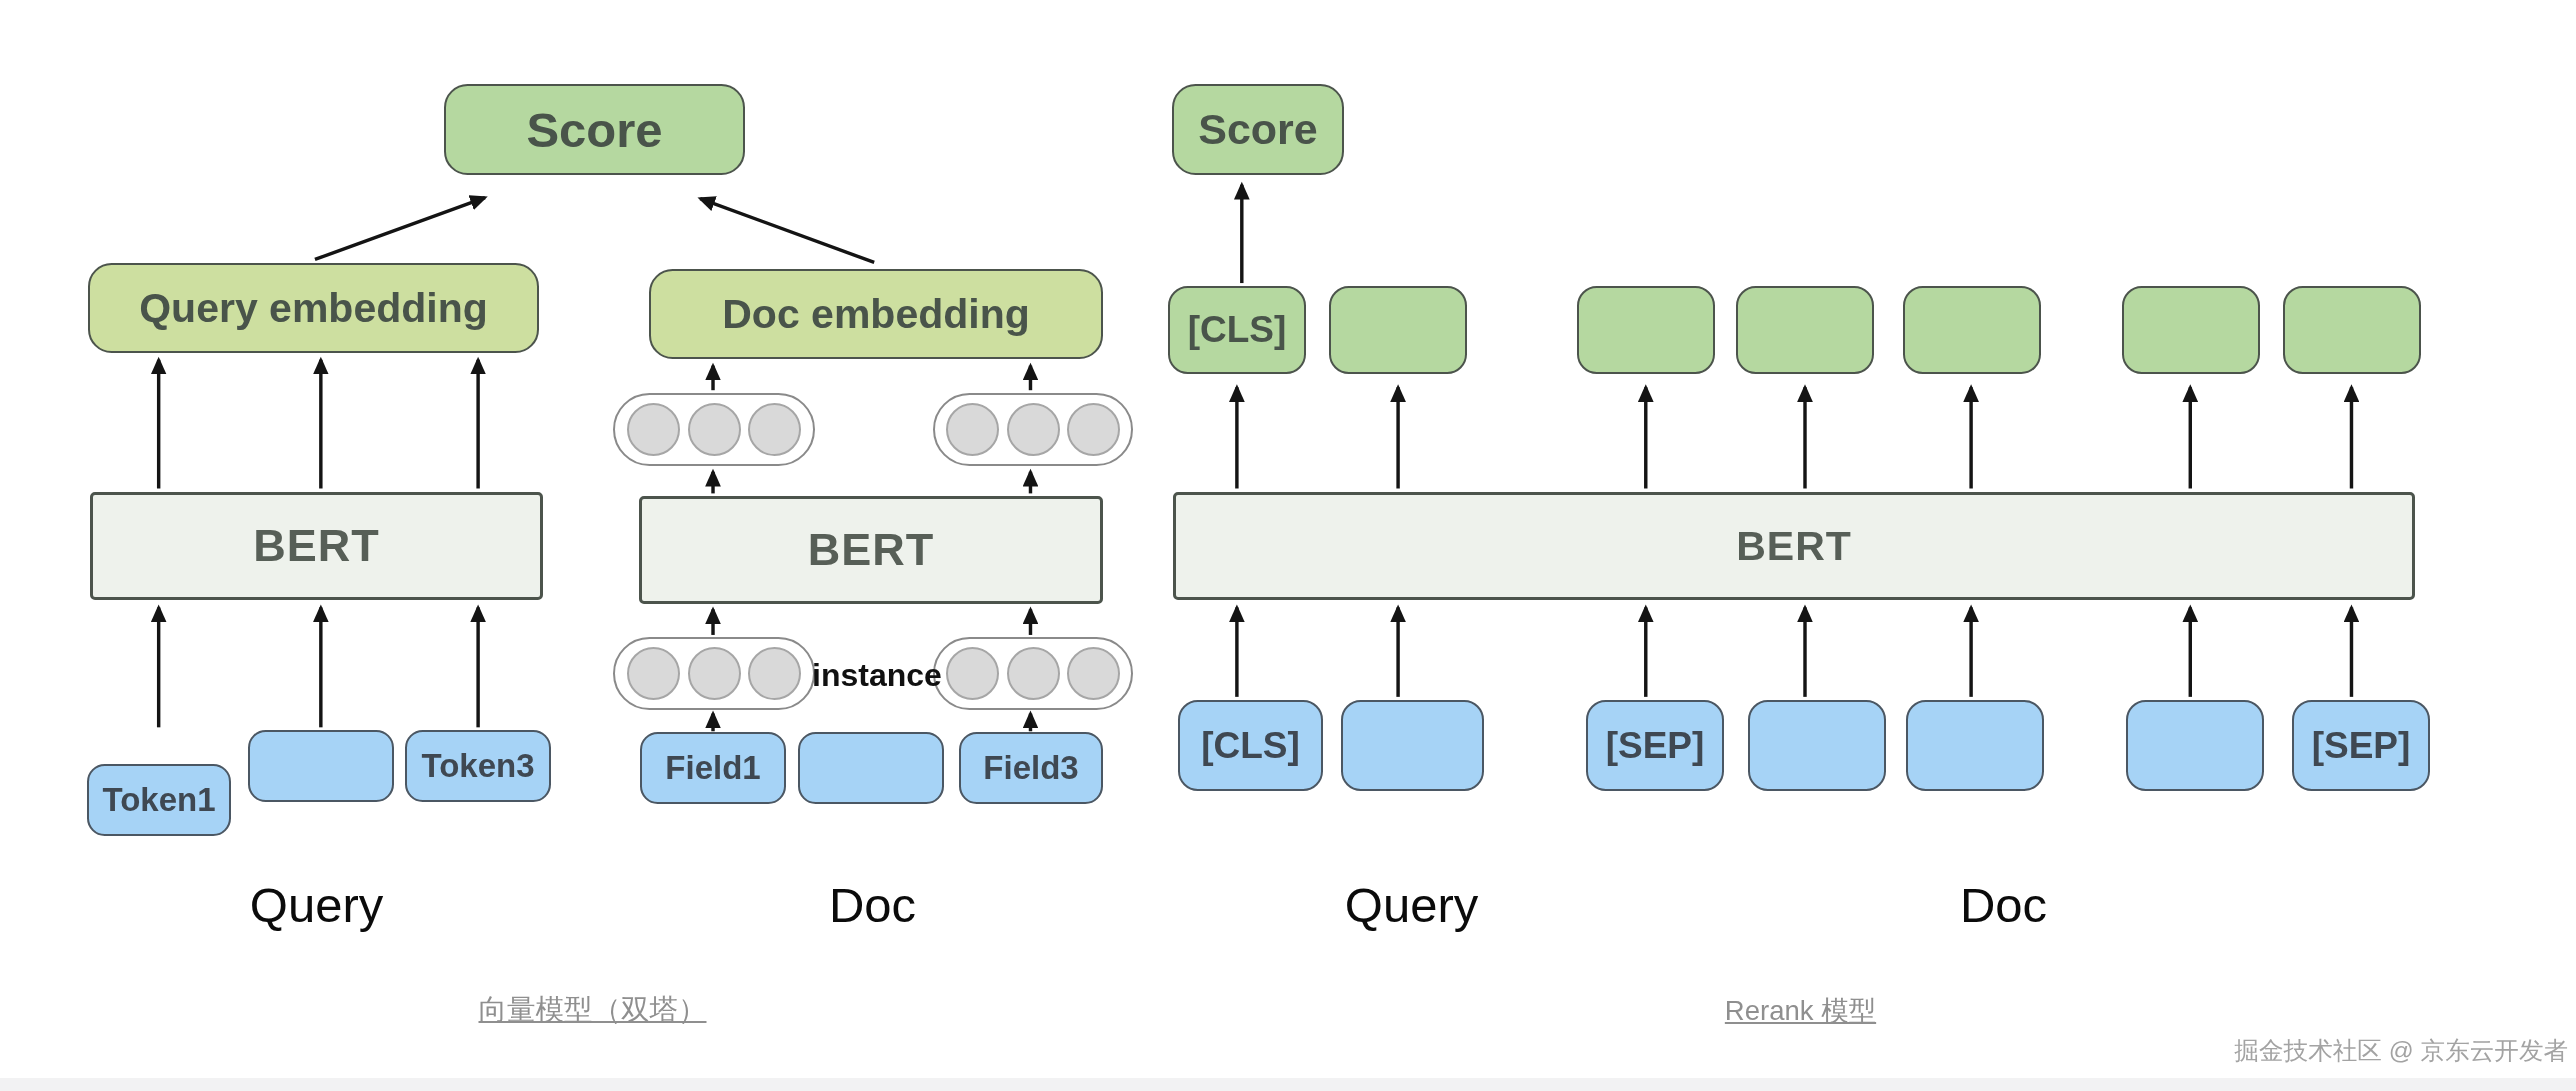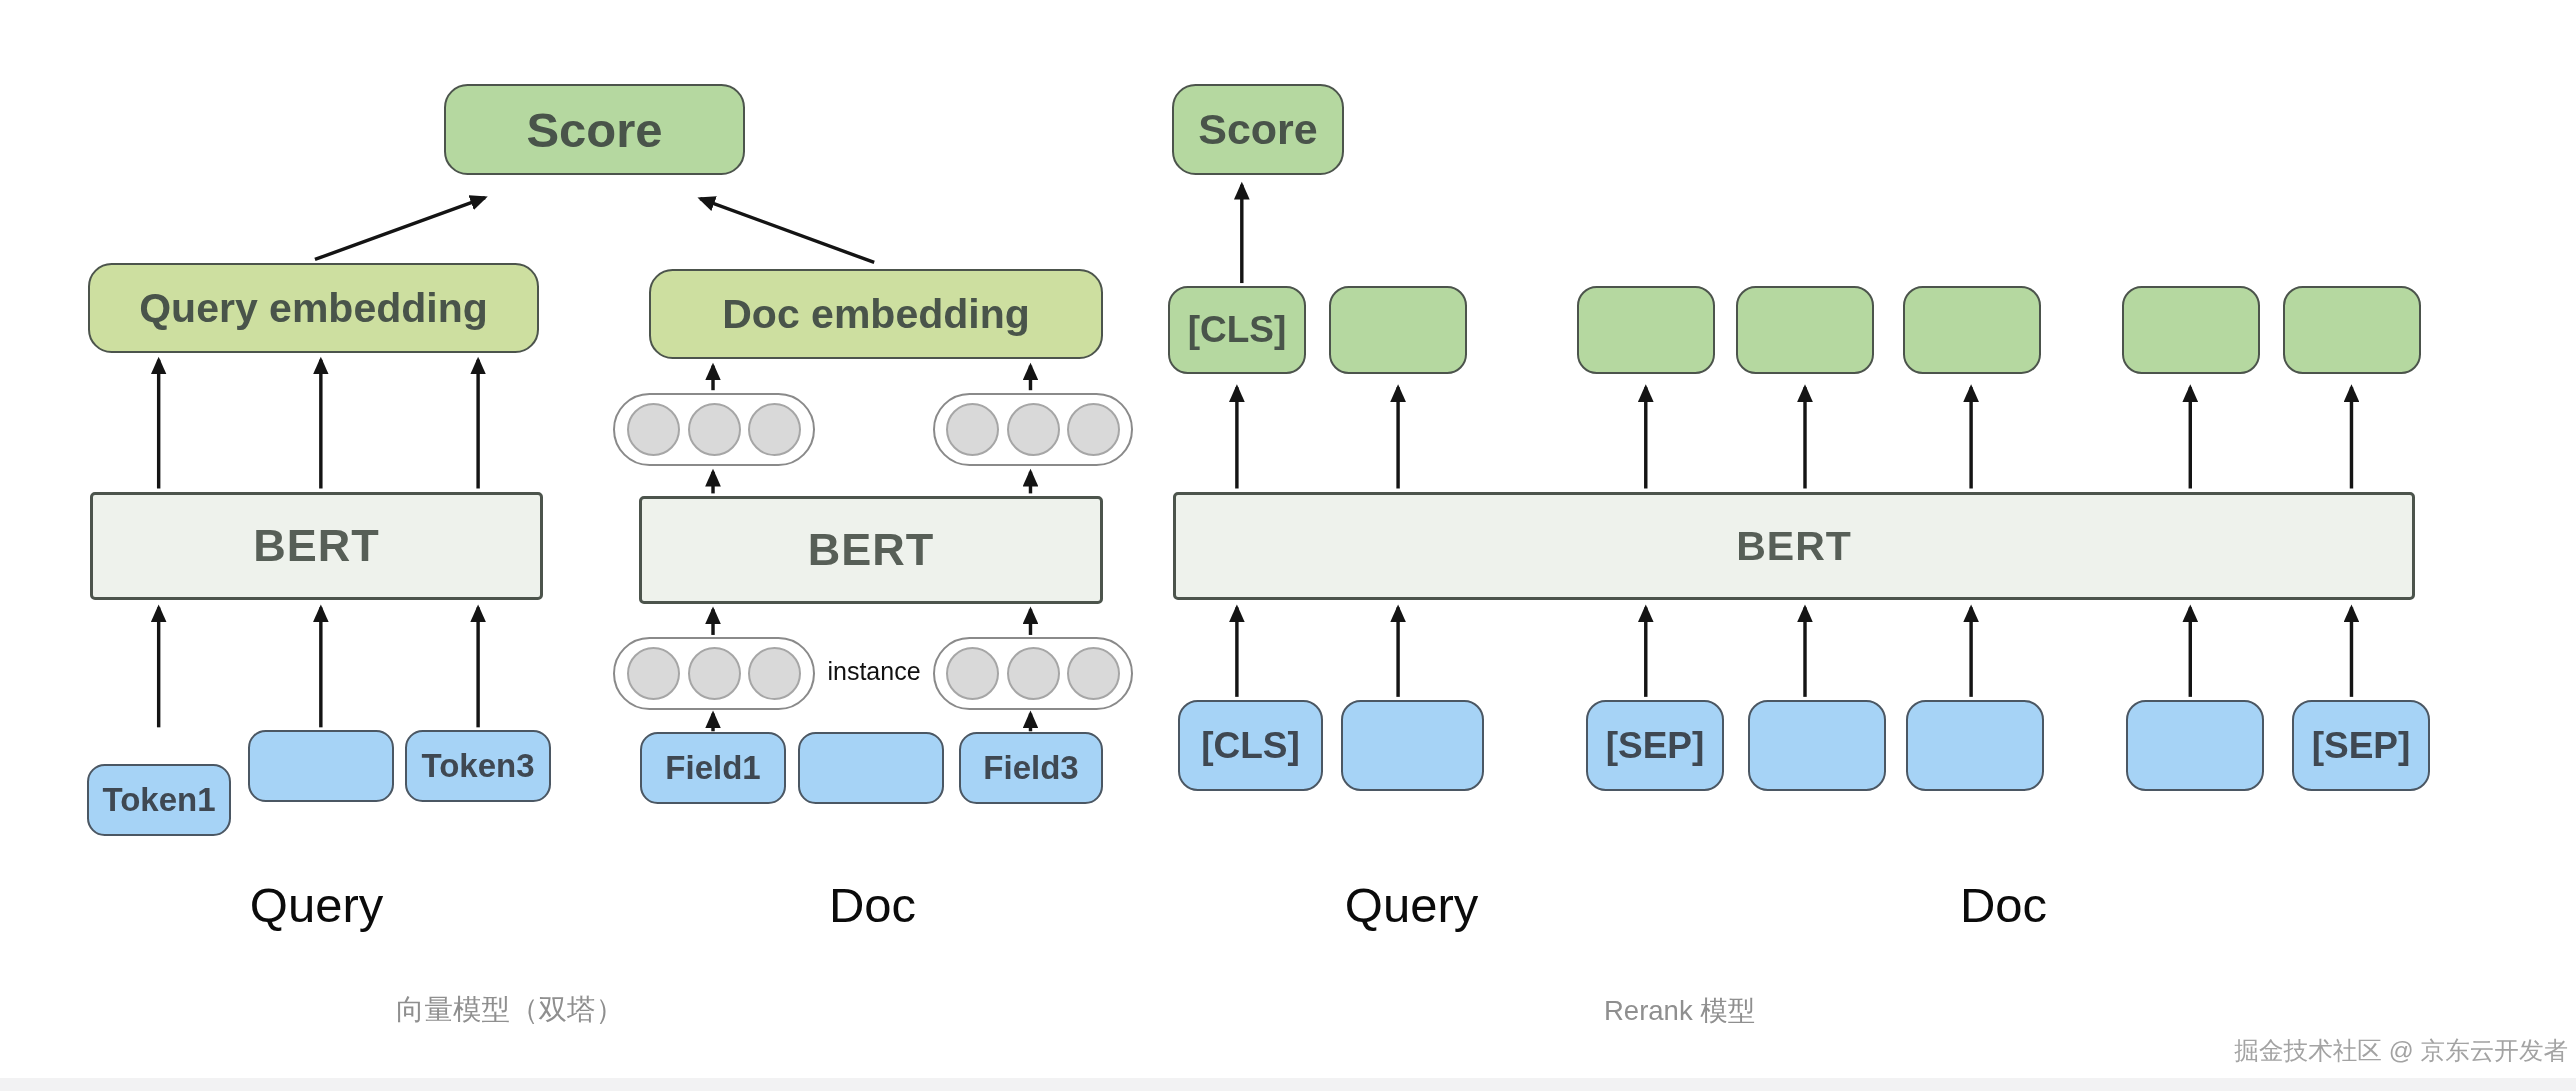--- a/index.html
+++ b/index.html
@@ -48,23 +48,25 @@
     width:53px;height:53px;border-radius:50%;
     background:var(--circle-fill);border:2.5px solid var(--circle-border);
     box-sizing:border-box;
   }
   .biglabel{
     position:absolute;color:var(--label-text);font-size:49px;font-weight:400;
     text-align:center;
   }
   .caption{
     position:absolute;color:var(--caption-text);font-size:28.5px;font-weight:400;
+    text-align:center;
+    text-decoration:underline;
   }
   .instance{
-    position:absolute;color:#111;font-size:25px;font-weight:400;text-align:center;
+    position:absolute;color:#111;font-size:32px;font-weight:700;text-align:center;
   }
   .watermark{
     position:absolute;right:7.9px;top:1034px;color:var(--watermark-text);
     font-size:24.6px;text-shadow:1px 1px 1px rgba(255,255,255,.9);
   }
   .bottom-strip{
     position:absolute;left:0;bottom:0;width:100%;height:12.8px;background:#f2f2f3;
   }
 </style>
 </head>

